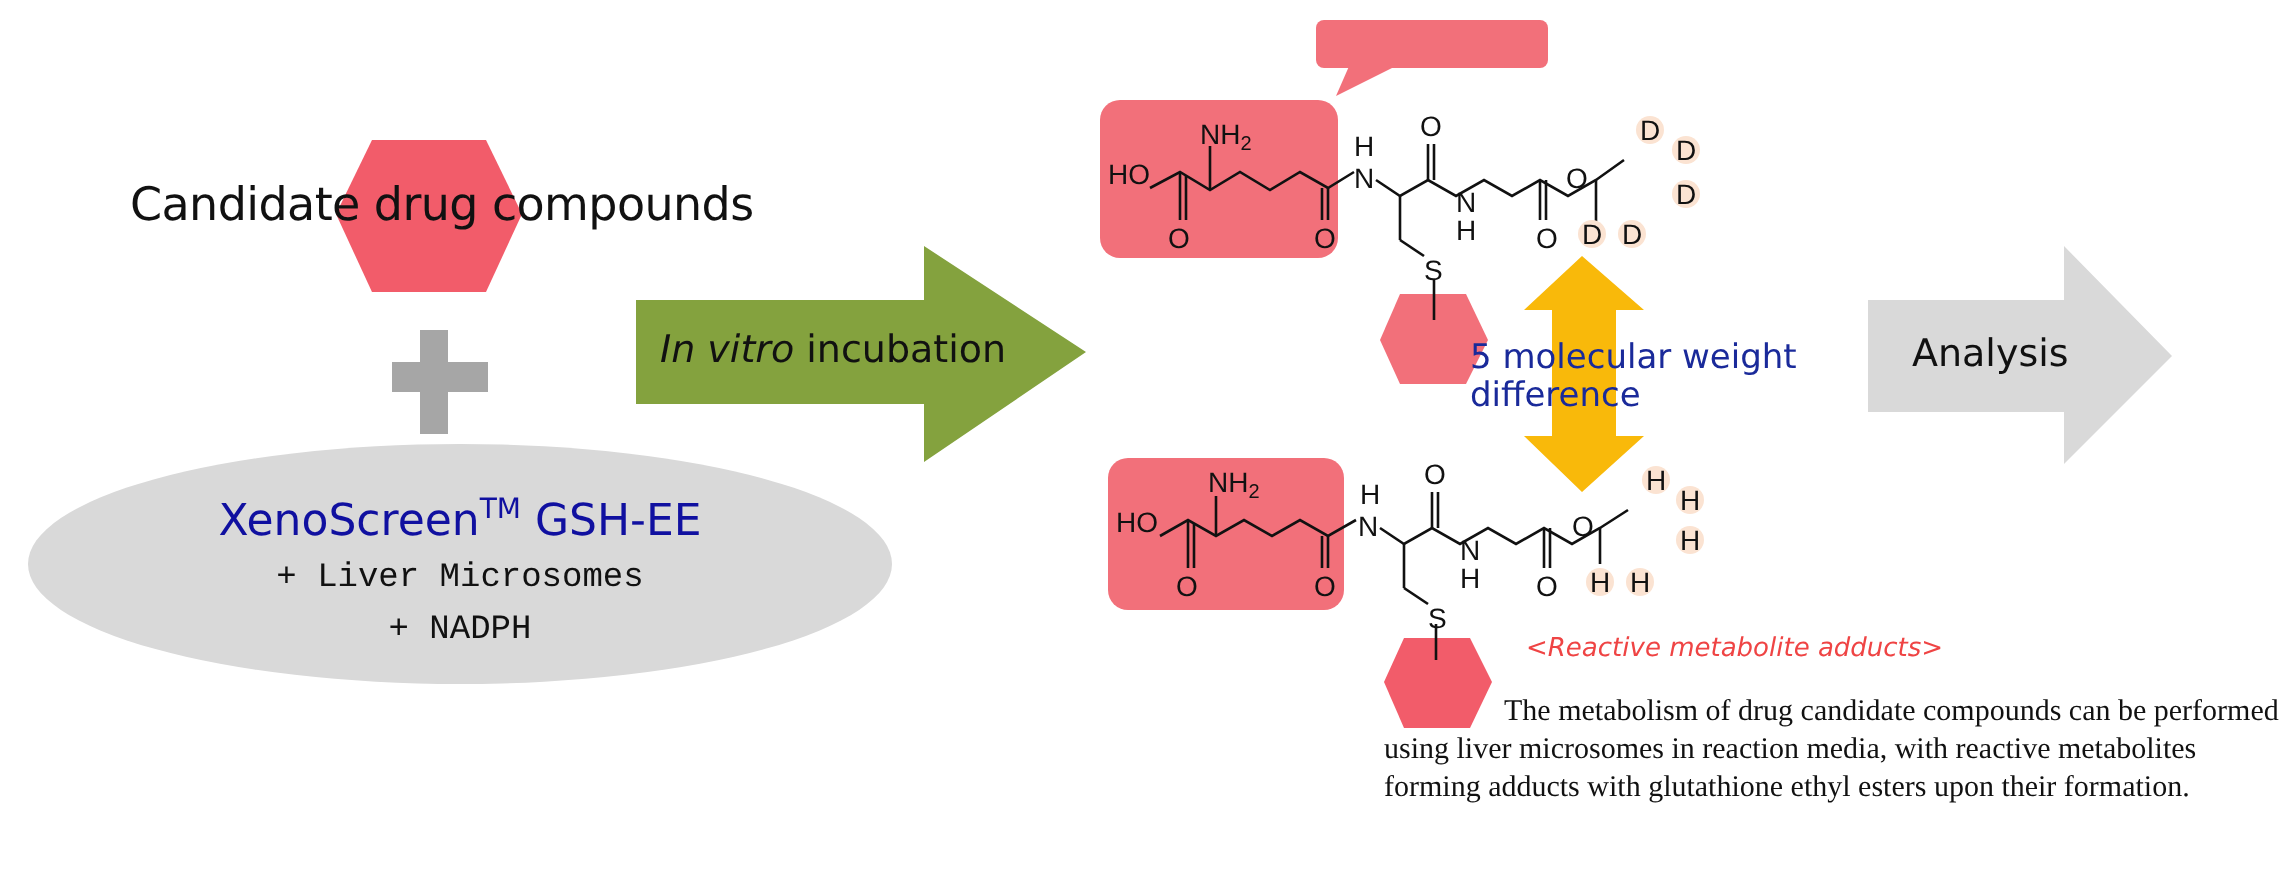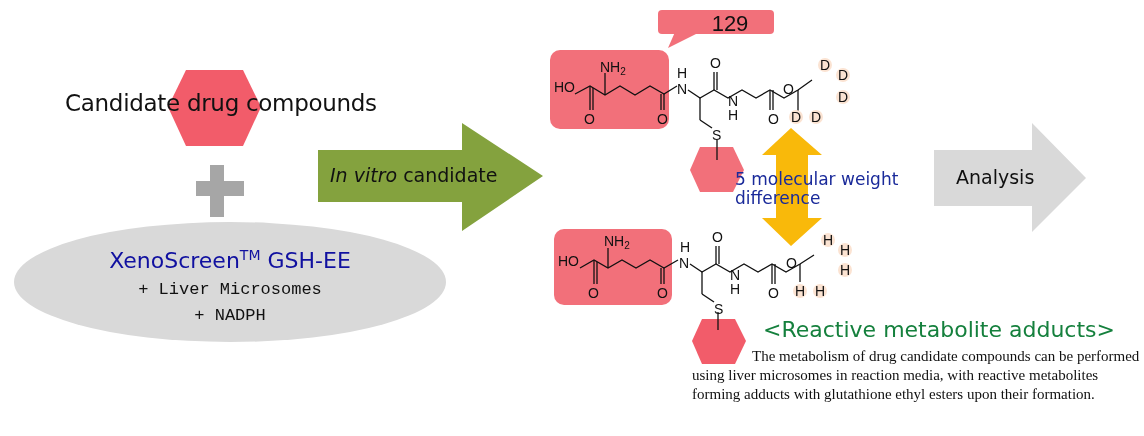--- a/index.html
+++ b/index.html
@@ -11,21 +11,21 @@
   .xeno-title { left: 0; width: 460px; top: 247px; text-align: center; font-size: 22px; font-weight: normal; color: #1010a0; }
   .xeno-title sup { font-size: 14px; }
   .xeno-line { left: 0; width: 460px; text-align: center; font-size: 17px; color: #111; font-family: Liberation Mono, monospace; }
   .xeno-l1 { top: 280px; }
   .xeno-l2 { top: 306px; }
   .incub-label { left: 330px; top: 164px; font-size: 19px; color: #111; }
   .incub-label i { font-style: italic; }
   .analysis-label { left: 956px; top: 166px; font-size: 19px; color: #111; }
   .mw-label { left: 735px; top: 170px; width: 175px; font-size: 17px; line-height: 19px; color: #1a2a9a; white-space: normal; }
   .badge-label { left: 690px; top: 11px; width: 80px; text-align: center; font-size: 22px; color: #111; font-family: "Liberation Sans", sans-serif; }
-  .reactive-title { left: 763px; top: 317px; font-size: 22px; color: #15803d; }
+  .reactive-title { left: 763px; top: 317px; font-size: 13px; font-style: italic; color: #ef4444; }
   .desc { left: 692px; top: 347px; width: 450px; font-size: 15px; line-height: 19px; color: #111; white-space: normal; text-indent: 60px; font-family: Liberation Serif, serif; }
   .atom { font-family: "Liberation Sans", sans-serif; font-size: 14px; fill: #111; }
   .bond { stroke: #111; stroke-width: 1.3; fill: none; }
 </style>
 </head>
 <body>
 
 <div id="stage">
   <svg id="diagram" width="1144" height="436" viewBox="0 0 1144 436">
 
@@ -141,21 +141,20 @@
     <polygon points="702,319 735,319 746,341 735,364 702,364 692,341" fill="#f25c6a"></polygon>
     <line class="bond" x1="718" y1="319" x2="718" y2="330"></line>
   </svg>
 
   <div class="txt candidate-label">Candidate drug compounds</div>
 
   <div class="txt xeno-title"><span>XenoScreen</span><sup>TM</sup><span> GSH-EE</span></div>
   <div class="txt xeno-line xeno-l1">+ Liver Microsomes</div>
   <div class="txt xeno-line xeno-l2">+ NADPH</div>
 
-  <div class="txt incub-label"><i>In vitro</i><span style="white-space:pre"> candidate</span></div>
+  <div class="txt incub-label"><i>In vitro</i><span style="white-space:pre"> incubation</span></div>
   <div class="txt analysis-label">Analysis</div>
 
-  <div class="txt badge-label">129</div>
   <div class="txt mw-label">5 molecular weight difference</div>
 
   <div class="txt reactive-title">&lt;Reactive metabolite adducts&gt;</div>
   <div class="txt desc">The metabolism of drug candidate compounds can be performed using liver microsomes in reaction media, with reactive metabolites forming adducts with glutathione ethyl esters upon their formation.</div>
 </div>
 
 </body></html>

